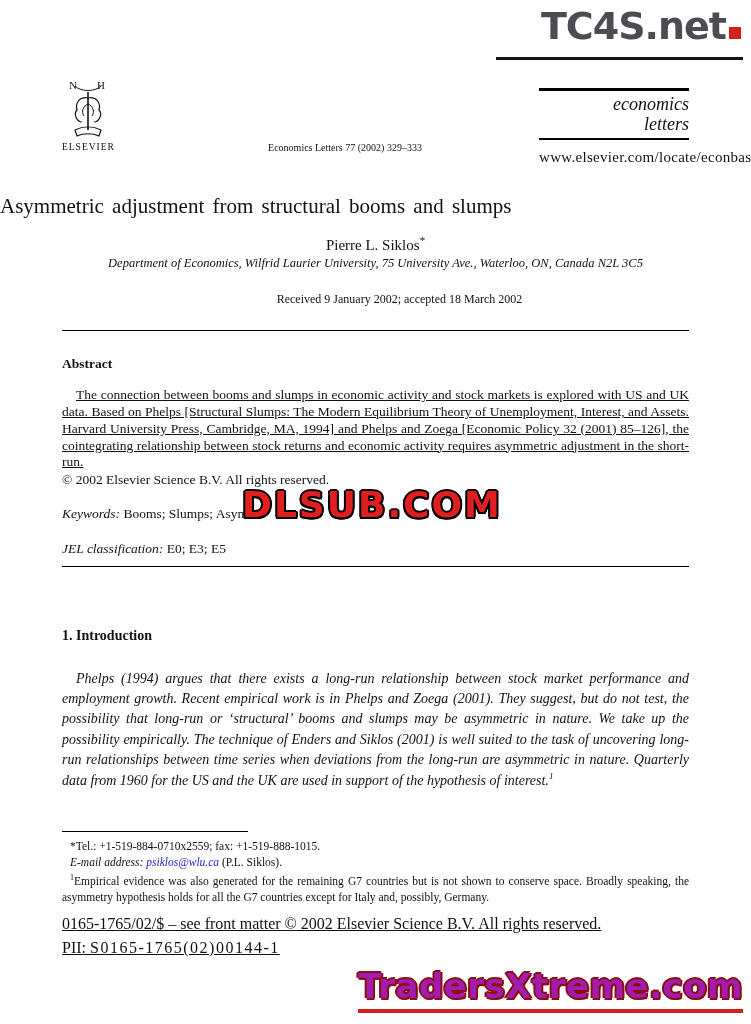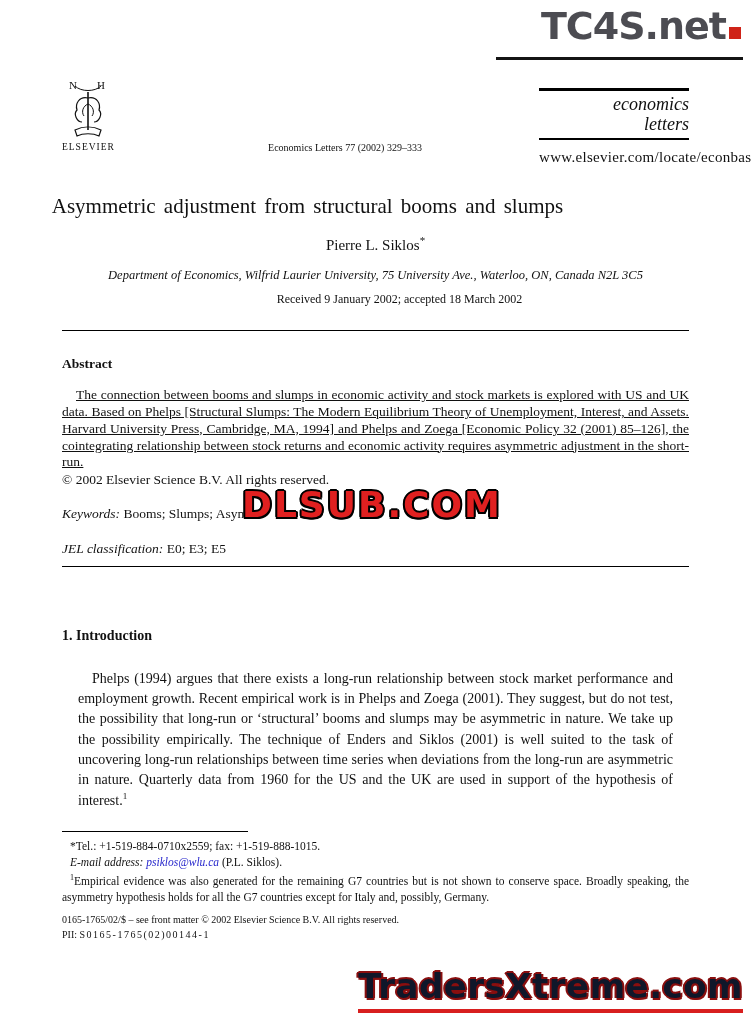--- a/index.html
+++ b/index.html
@@ -26,65 +26,65 @@
     font-family:"DejaVu Sans", sans-serif;
     font-weight:bold;font-size:36px;letter-spacing:2px;
     color:#e02020;white-space:nowrap;
     text-shadow:2px 0 0 #000,-2px 0 0 #000,0 2px 0 #000,0 -2px 0 #000,
                 1.5px 1.5px 0 #000,-1.5px 1.5px 0 #000,1.5px -1.5px 0 #000,-1.5px -1.5px 0 #000;
   }
   .wm-bottom{
     position:absolute;top:966px;right:8px;
     font-family:"DejaVu Sans", sans-serif;
     font-weight:bold;font-size:34px;letter-spacing:0.5px;
-    color:#0f172a;white-space:nowrap;
+    color:#a21caf;white-space:nowrap;
     text-shadow:2px 0 0 #8a0f0f,-2px 0 0 #8a0f0f,0 2px 0 #8a0f0f,0 -2px 0 #8a0f0f,
                 1.5px 1.5px 0 #8a0f0f,-1.5px -1.5px 0 #8a0f0f;
     border-bottom:4px solid #d81f1f;
     padding-bottom:3px;
   }
   
   .elsevier{position:absolute;top:78px;left:62px;width:52px;text-align:center;}
   .elsevier svg{display:block;margin:0 auto;}
   .elsevier .pub{font-size:9.5px;letter-spacing:1px;margin-top:2px;}
   .citation{position:absolute;top:142px;left:0;width:690px;text-align:center;font-size:10px;}
   .journal-block{position:absolute;top:88px;right:62px;width:150px;text-align:right;}
   .journal-block .rule-top{height:3px;background:#000;margin-bottom:3px;}
   .journal-block .jname{font-size:18px;font-weight:normal;font-style:italic;line-height:1.12;}
   .journal-block .rule-bot{height:2px;background:#000;margin-top:4px;}
   .journal-block .jurl{font-size:15px;margin-top:9px;letter-spacing:0.3px;}
   
-  .title{position:absolute;top:194px;left:0;width:615px;text-align:center;font-size:21px;word-spacing:3px;}
+  .title{position:absolute;top:194px;left:0;width:615px;text-align:left;font-size:21px;word-spacing:3px;}
   .author{position:absolute;top:234px;left:0;width:751px;text-align:center;font-size:15px;}
   .author sup{font-size:11px;}
-  .affil{position:absolute;top:268px;left:0;width:751px;text-align:center;font-style:italic;font-size:12.5px;}
+  .affil{position:absolute;top:256px;left:0;width:751px;text-align:center;font-style:italic;font-size:12.5px;}
   .received{position:absolute;top:292px;left:0;width:751px;text-align:center;font-size:12px;margin-left:24px;}
   .hr{position:absolute;left:62px;width:627px;height:1px;background:#000;}
   
   .abstract{position:absolute;top:352px;left:62px;width:627px;font-size:13.5px;line-height:1.25;}
   .abstract h2{font-size:13.5px;margin:4px 0 14px 0;font-weight:bold;}
   .abstract p.body{margin:0;text-align:justify;text-indent:14px;text-decoration:underline;}
   .abstract .copy{margin-top:1px;}
   .abstract .kw{margin-top:17px;}
   .abstract .jel{margin-top:18px;}
   .ital{font-style:italic;}
   
   .intro{position:absolute;top:626px;left:62px;width:627px;font-size:14px;line-height:1.44;}
   .intro h2{font-size:14px;font-weight:bold;margin:0 0 23px 0;}
-  .intro p{margin:16px;text-align:justify;text-indent:14px;}
+  .intro p{margin:0;text-align:justify;text-indent:14px;font-style:italic;}
   .intro sup{font-size:9px;}
   
   .fnrule{position:absolute;top:831px;left:62px;width:186px;height:1px;background:#000;}
   .footnotes{position:absolute;top:838px;left:62px;width:627px;font-size:11.5px;line-height:1.4;}
   .footnotes .ln{padding-left:8px;}
   .footnotes .fn1{margin-top:2px;text-align:justify;text-indent:8px;}
   .footnotes sup{font-size:8px;}
   a.email{color:#2626cc;text-decoration:none;font-style:italic;}
   
-  .footer{position:absolute;top:912px;left:62px;width:627px;font-size:10px;line-height:1.5;}
+  .footer{position:absolute;top:912px;left:62px;width:627px;font-size:16px;line-height:1.5;text-decoration:underline;}
   .pii-val{letter-spacing:1.5px;}
 </style>
 </head>
 <body>
 
 <div class="page">
 
   <div class="wm-top"><span>TC4S.net</span><span class="red-square"></span></div>
   <div class="wm-top-rule"></div>
 

